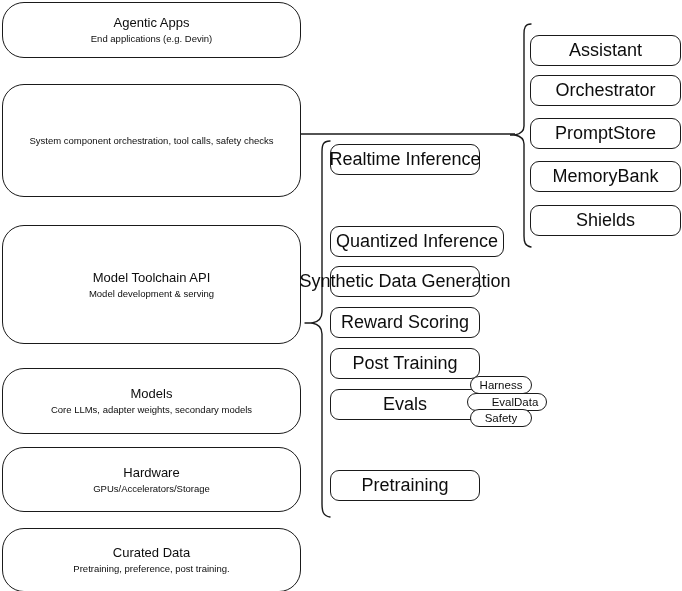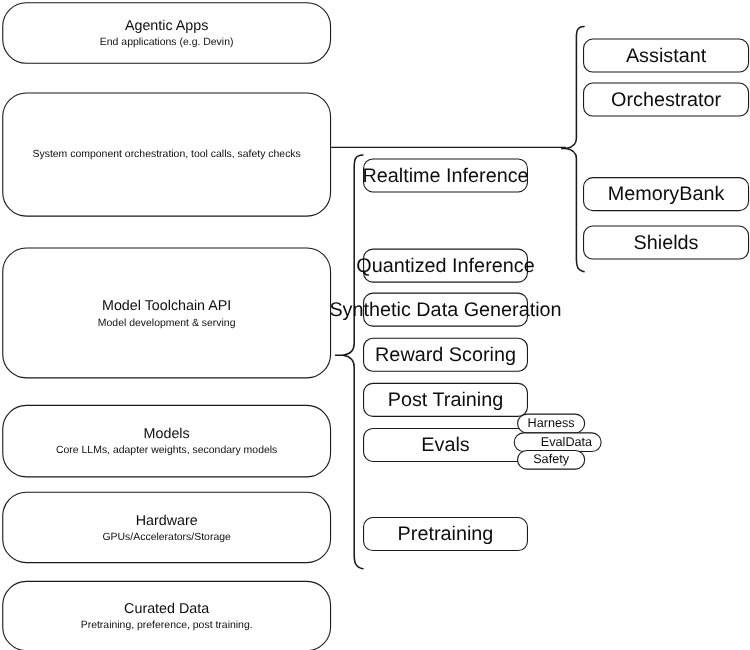--- a/index.html
+++ b/index.html
@@ -142,21 +142,21 @@
                C10 115 14 117 14 123
                L14 215
                C14 221 15 225 21 226" stroke="#1a1a1a" stroke-width="1.4" fill="none" stroke-linecap="round" stroke-linejoin="round"></path>
       <path d="M5 114 L0 114" stroke="#1a1a1a" stroke-width="1.4" fill="none" stroke-linecap="round"></path>
     </svg>
   </div>
 
   <div class="pill-box" style="left:330px; top:144px; width:150px; height:31px;">
     <span class="pill-label">Realtime Inference</span>
   </div>
-  <div class="pill-box" style="left:330px; top:226px; width:150px; height:31px;">
+  <div class="pill-box" style="left:330px; top:226px; width:174px; height:31px;">
     <span class="pill-label">Quantized Inference</span>
   </div>
   <div class="pill-box" style="left:330px; top:266px; width:150px; height:31px;">
     <span class="pill-label">Synthetic Data Generation</span>
   </div>
   <div class="pill-box" style="left:330px; top:307px; width:150px; height:31px;justify-content:center;">
     <span class="pill-label">Reward Scoring</span>
   </div>
   <div class="pill-box" style="left:330px; top:348px; width:150px; height:31px;">
     <span class="pill-label">Post Training</span>
@@ -177,20 +177,23 @@
   <div class="tag-pill" style="left:470px; top:409px; width:62px; height:18px;">
     <span class="tag-label">Safety</span>
   </div>
 
   <div class="pill-box" style="left:530px; top:35px; width:151px; height:31px;">
     <span class="pill-label">Assistant</span>
   </div>
   <div class="pill-box" style="left:530px; top:75px; width:151px; height:31px;">
     <span class="pill-label">Orchestrator</span>
   </div>
+  <div class="pill-box" style="left:530px; top:118px; width:151px; height:31px;">
+    <span class="pill-label">PromptStore</span>
+  </div>
   <div class="pill-box" style="left:530px; top:161px; width:151px; height:31px;">
     <span class="pill-label">MemoryBank</span>
   </div>
   <div class="pill-box" style="left:530px; top:205px; width:151px; height:31px;">
     <span class="pill-label">Shields</span>
   </div>
 
 </div>
 
 </body></html>

